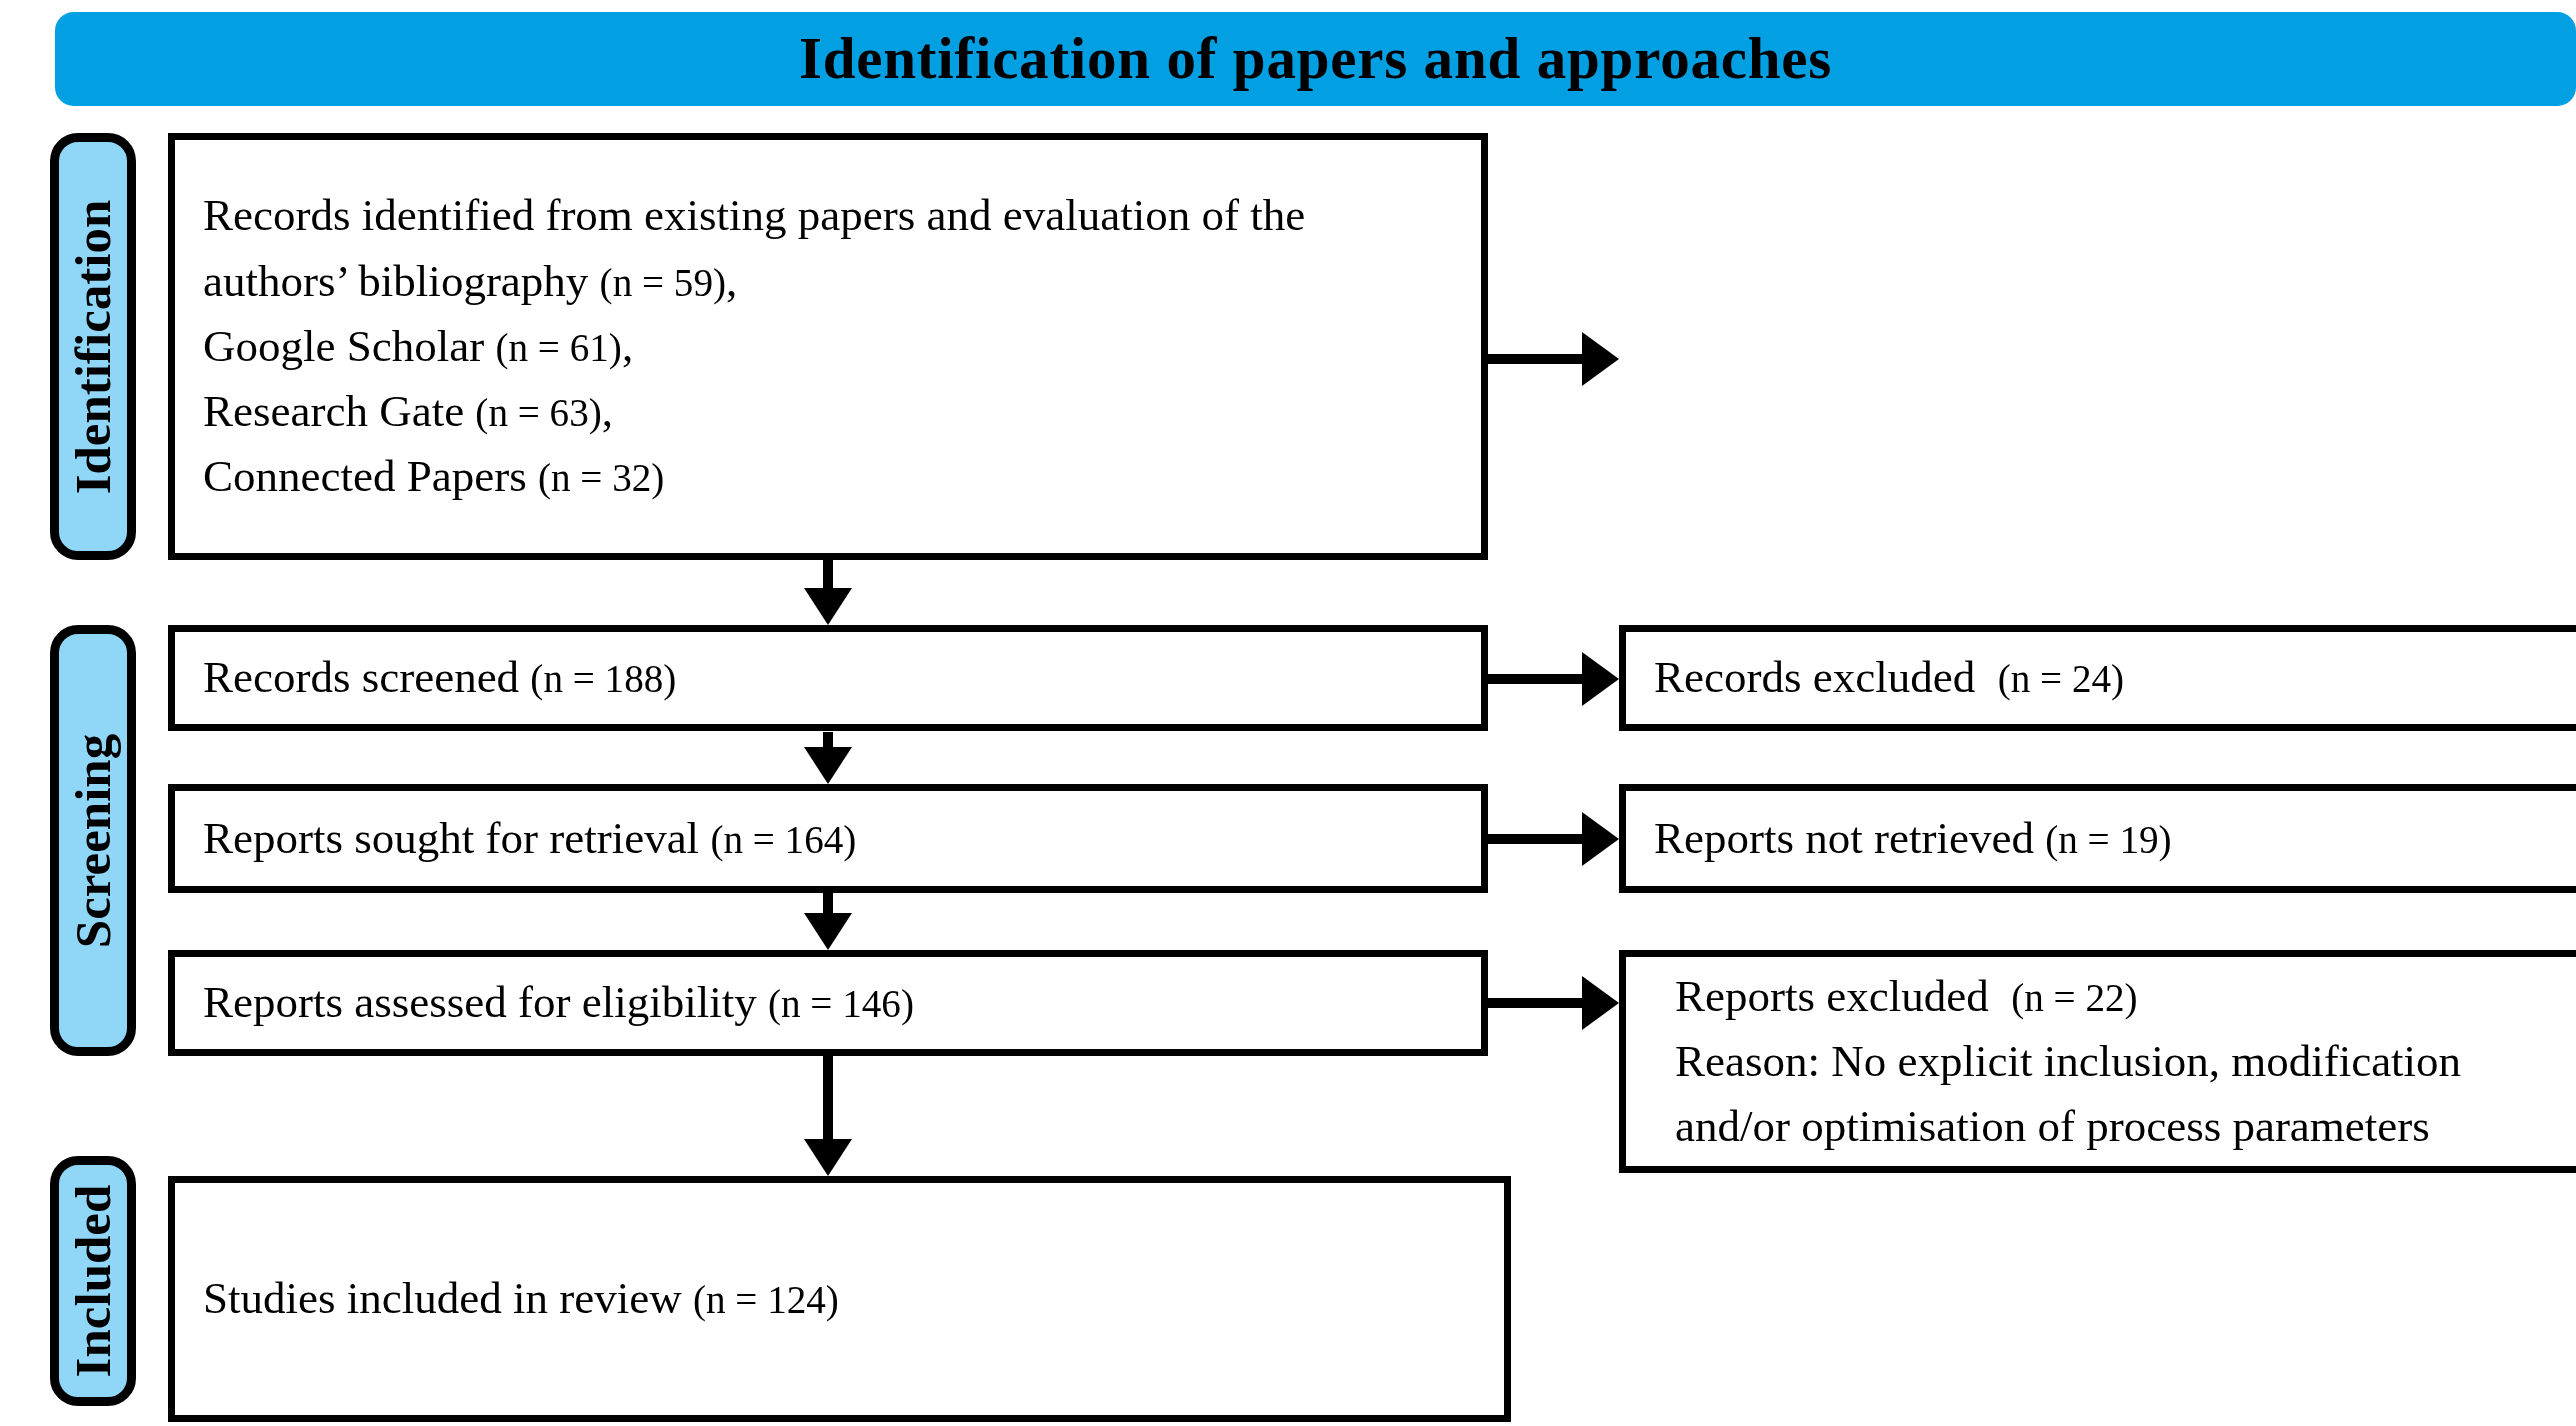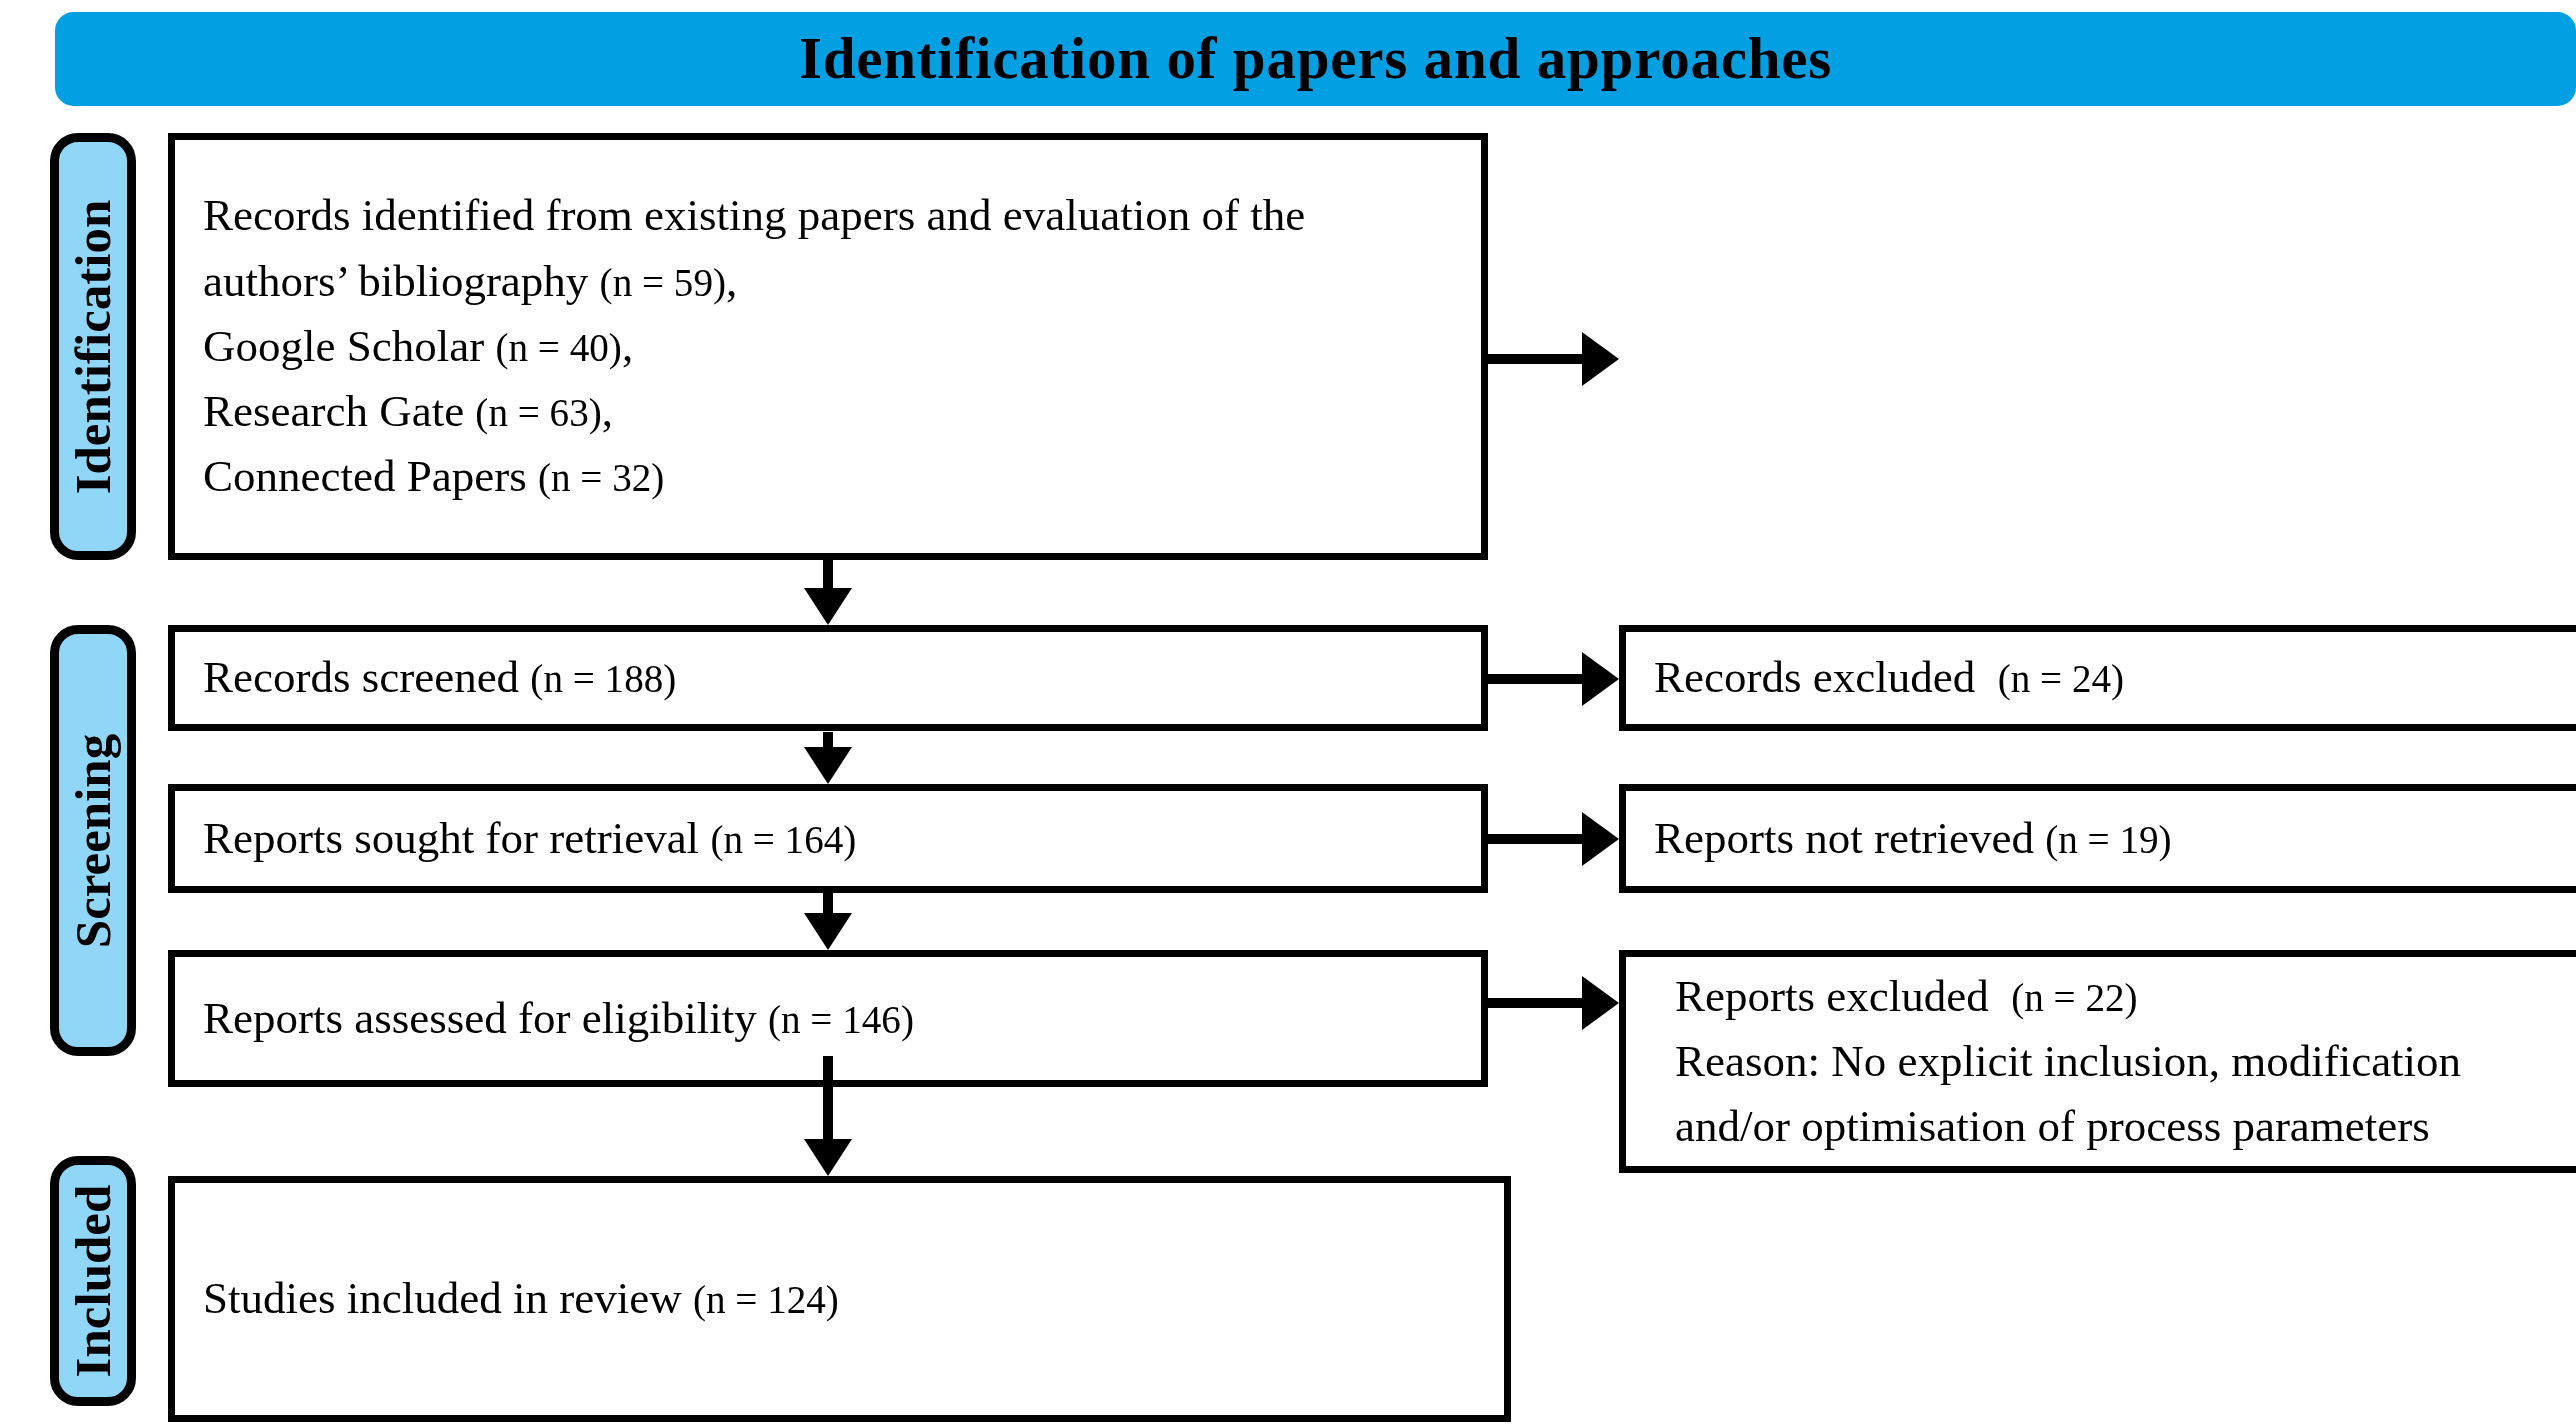--- a/index.html
+++ b/index.html
@@ -43,21 +43,21 @@
     font-size:45px;line-height:1.45;color:#000;
     white-space:pre-wrap;
   }
   .nn{font-size:0.87em;}
   #box-records-identified{left:140px;top:133px;width:1320px;height:427px;}
   #box-records-removed   {left:1591px;top:133px;width:967px;height:427px;}
   #box-records-screened  {left:140px;top:625px;width:1320px;height:106px;}
   #box-records-excluded  {left:1591px;top:625px;width:967px;height:106px;}
   #box-reports-sought    {left:140px;top:784px;width:1320px;height:109px;}
   #box-reports-not-retrieved{left:1591px;top:784px;width:967px;height:109px;}
-  #box-reports-assessed  {left:140px;top:950px;width:1320px;height:137px;}
+  #box-reports-assessed  {left:140px;top:950px;width:1320px;height:106px;}
   #box-reports-excluded  {left:1591px;top:950px;width:967px;height:223px;padding-left:21px;}
   #box-studies-included  {left:140px;top:1176px;width:1343px;height:246px;}
   
   .arrow-v{position:absolute;width:10px;background:#000;}
   .arrow-v::after{
     content:"";position:absolute;top:100%;left:50%;transform:translateX(-50%);
     border:solid transparent;border-width:37px 24px 0 24px;border-top-color:#000;
   }
   .arrow-h{position:absolute;height:10px;background:#000;}
   .arrow-h::after{
@@ -88,21 +88,21 @@
   <div class="stage" id="stage-screening">
     <span>Screening</span>
   </div>
   <div class="stage" id="stage-included">
     <span>Included</span>
   </div>
 
   <div class="box" id="box-records-identified">
     <div class="txt">Records identified from existing papers and evaluation of the
 authors’ bibliography <span class="nn">(n = 59)</span>,
-Google Scholar <span class="nn">(n = 40)</span>,
+Google Scholar <span class="nn">(n = 61)</span>,
 Research Gate <span class="nn">(n = 63)</span>,
 Connected Papers <span class="nn">(n = 32)</span></div>
   </div>
   <div class="box" id="box-records-screened">
     <div class="txt">Records screened <span class="nn">(n = 188)</span></div>
   </div>
   <div class="box" id="box-records-excluded">
     <div class="txt">Records excluded  <span class="nn">(n = 24)</span></div>
   </div>
   <div class="box" id="box-reports-sought">

